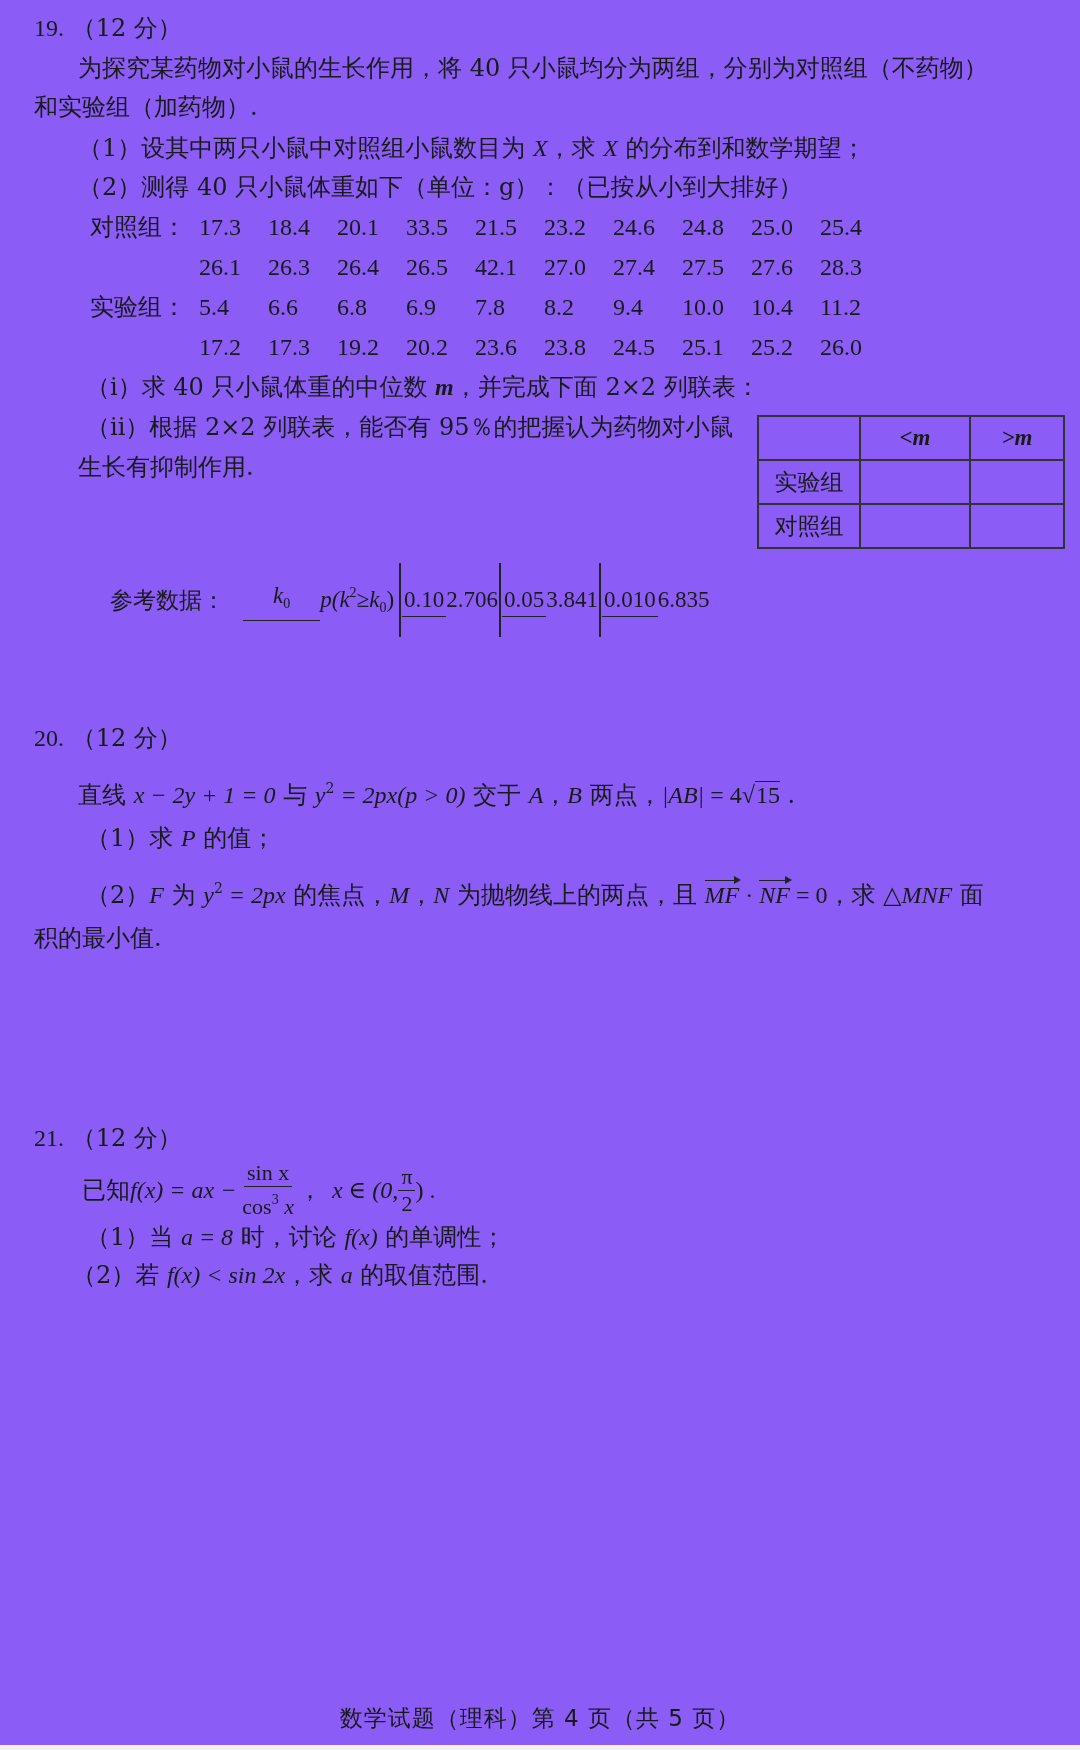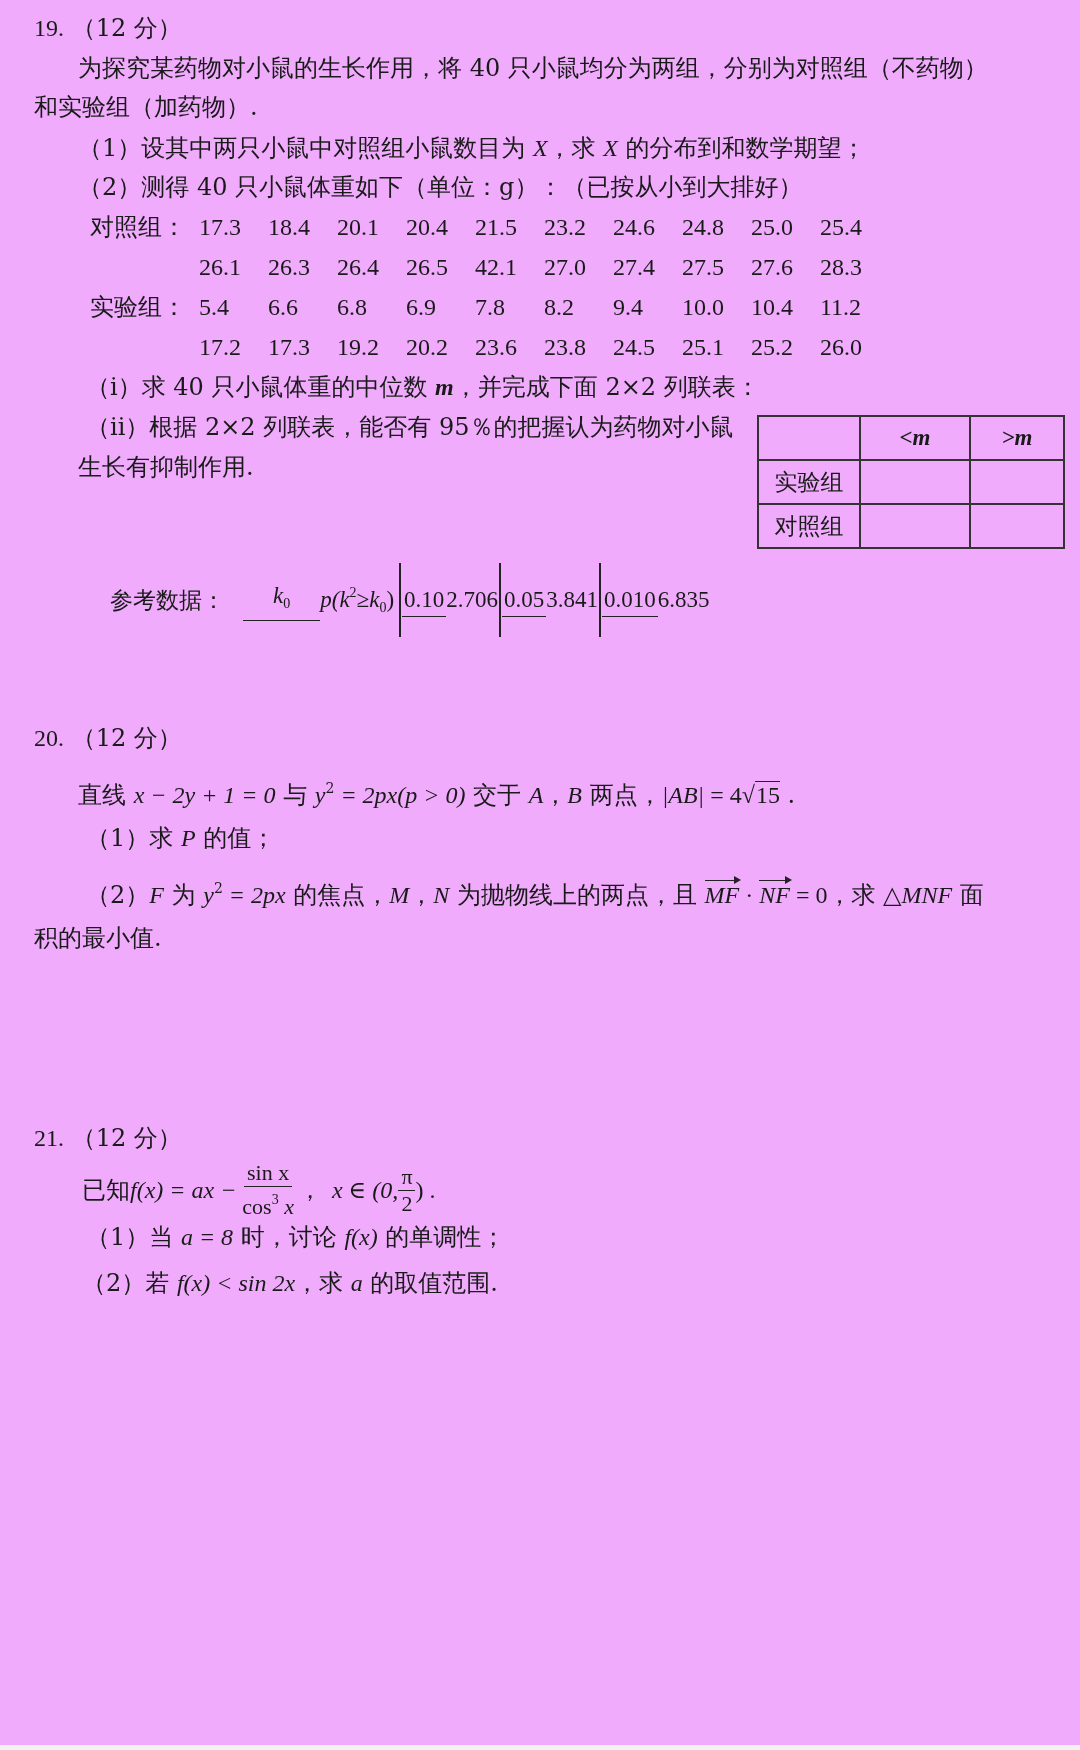--- a/index.html
+++ b/index.html
@@ -13,21 +13,21 @@
     position: relative;
     overflow: hidden;
     font-family: "DejaVu Serif", "Liberation Serif", serif;
     color: #1a1a1a;
   }
   .page {
     position: absolute;
     left: 0; top: 0;
     width: 1080px;
     height: 1750px;
-    background: #f0abfc;
+    background: #8b5cf6;
   }
   .line {
     position: absolute;
     white-space: nowrap;
     font-size: 24px;
     line-height: 30px;
   }
   .m { font-family: "Liberation Serif", "DejaVu Serif", serif; font-style: italic; }
   .mr { font-family: "Liberation Serif", "DejaVu Serif", serif; }
   .data-label {
@@ -153,21 +153,21 @@
     <span>（1）设其中两只小鼠中对照组小鼠数目为 </span><span class="m">X</span><span>，求 </span><span class="m">X</span><span> 的分布到和数学期望；</span>
   </div>
 
   <div class="line" style="left:78px; top:172px;">（2）测得 40 只小鼠体重如下（单位：g）：（已按从小到大排好）</div>
 
   <div class="data-label" style="left:90px; top:212px;">对照组：</div>
   <div class="data-row" style="top:212px;">
     <span>17.3</span>
     <span>18.4</span>
     <span>20.1</span>
-    <span>20.4</span>
+    <span>33.5</span>
     <span>21.5</span>
     <span>23.2</span>
     <span>24.6</span>
     <span>24.8</span>
     <span>25.0</span>
     <span>25.4</span>
   </div>
   <div class="data-row" style="top:252px;">
     <span>26.1</span>
     <span>26.3</span>
@@ -292,18 +292,19 @@
       <span class="num">π</span>
       <span>2</span>
     </span>
     <span class="mr">) .</span>
   </div>
 
   <div class="line" style="left:86px; top:1222px;">
     <span>（1）当 </span><span class="m">a = 8</span><span> 时，讨论 </span><span class="m">f(x)</span><span> 的单调性；</span>
   </div>
 
-  <div class="line" style="left:82px; top:1260px;margin-top:8px;">
+  <div class="line" style="left:72px; top:1260px;">
     <span>（2）若 </span><span class="m">f(x) &lt; sin 2x</span><span>，求 </span><span class="m">a</span><span> 的取值范围.</span>
   </div>
 
+  <div class="footer">数学试题（理科）第 4 页（共 5 页）</div>
   <div class="bottom-strip"></div>
 </div>
 
 </body></html>

